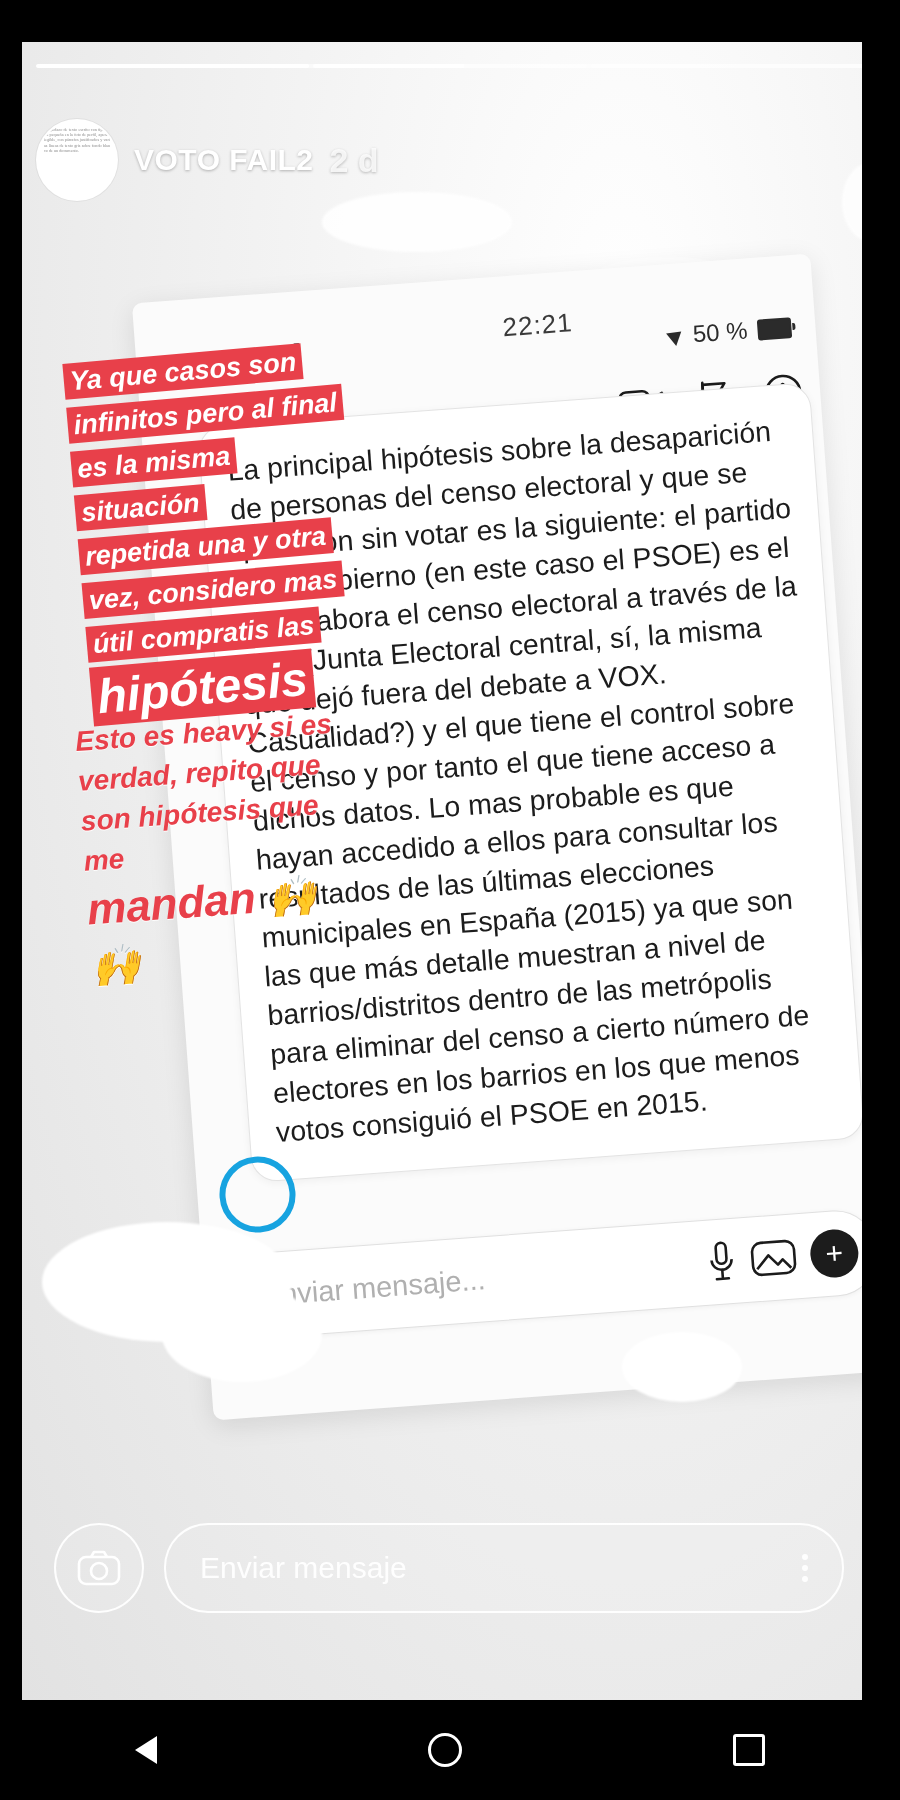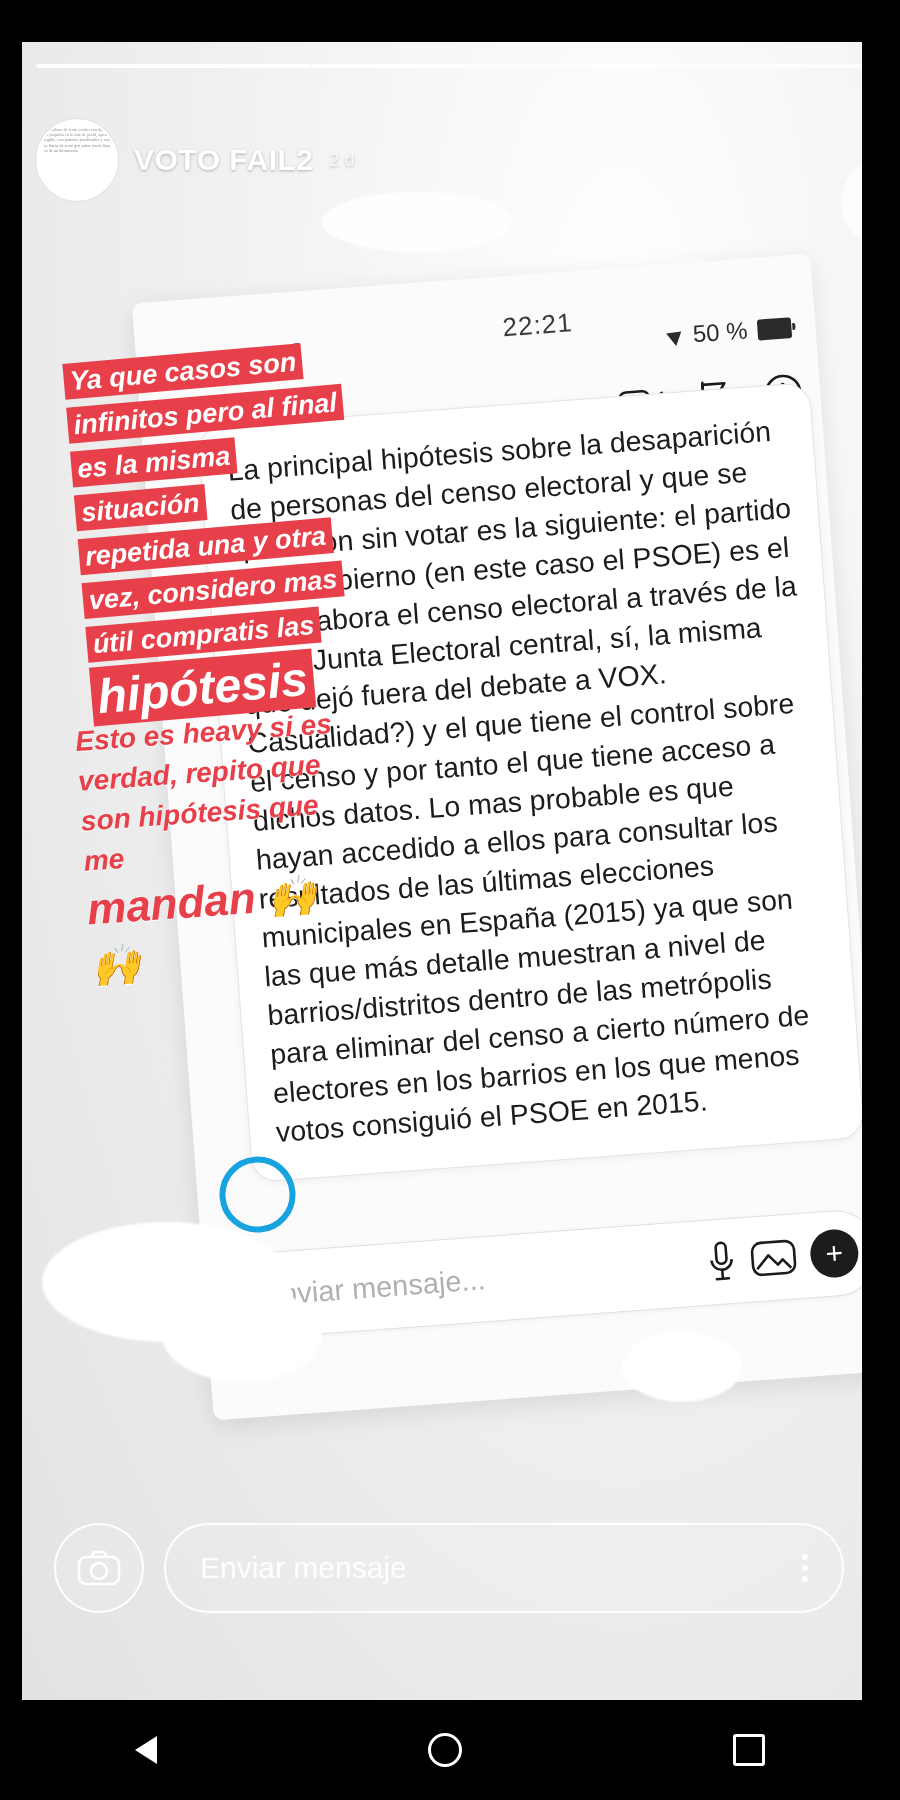--- a/index.html
+++ b/index.html
@@ -56,21 +56,21 @@
     font-size:4.2px;line-height:5.2px;color:#8a8a8a;
     text-align:justify;overflow:hidden;
     font-family:"Liberation Serif", serif;
     word-break:break-all;
   }
   .username{
     color:#ffffff;font-size:30px;font-weight:bold;letter-spacing:0.5px;
     text-shadow:0 1px 3px rgba(0,0,0,0.28);
   }
   .timeago{
-    color:rgba(255,255,255,0.82);font-size:18px;font-weight:normal;
+    color:rgba(255,255,255,0.82);font-size:34px;font-weight:bold;
     text-shadow:0 1px 3px rgba(0,0,0,0.25);
   }
 
   
   .chat-shot{
     position:absolute;left:150px;top:235px;width:680px;height:1120px;
     transform:rotate(-4.2deg);
     transform-origin:50% 50%;
   }
   .chat-sheet{

